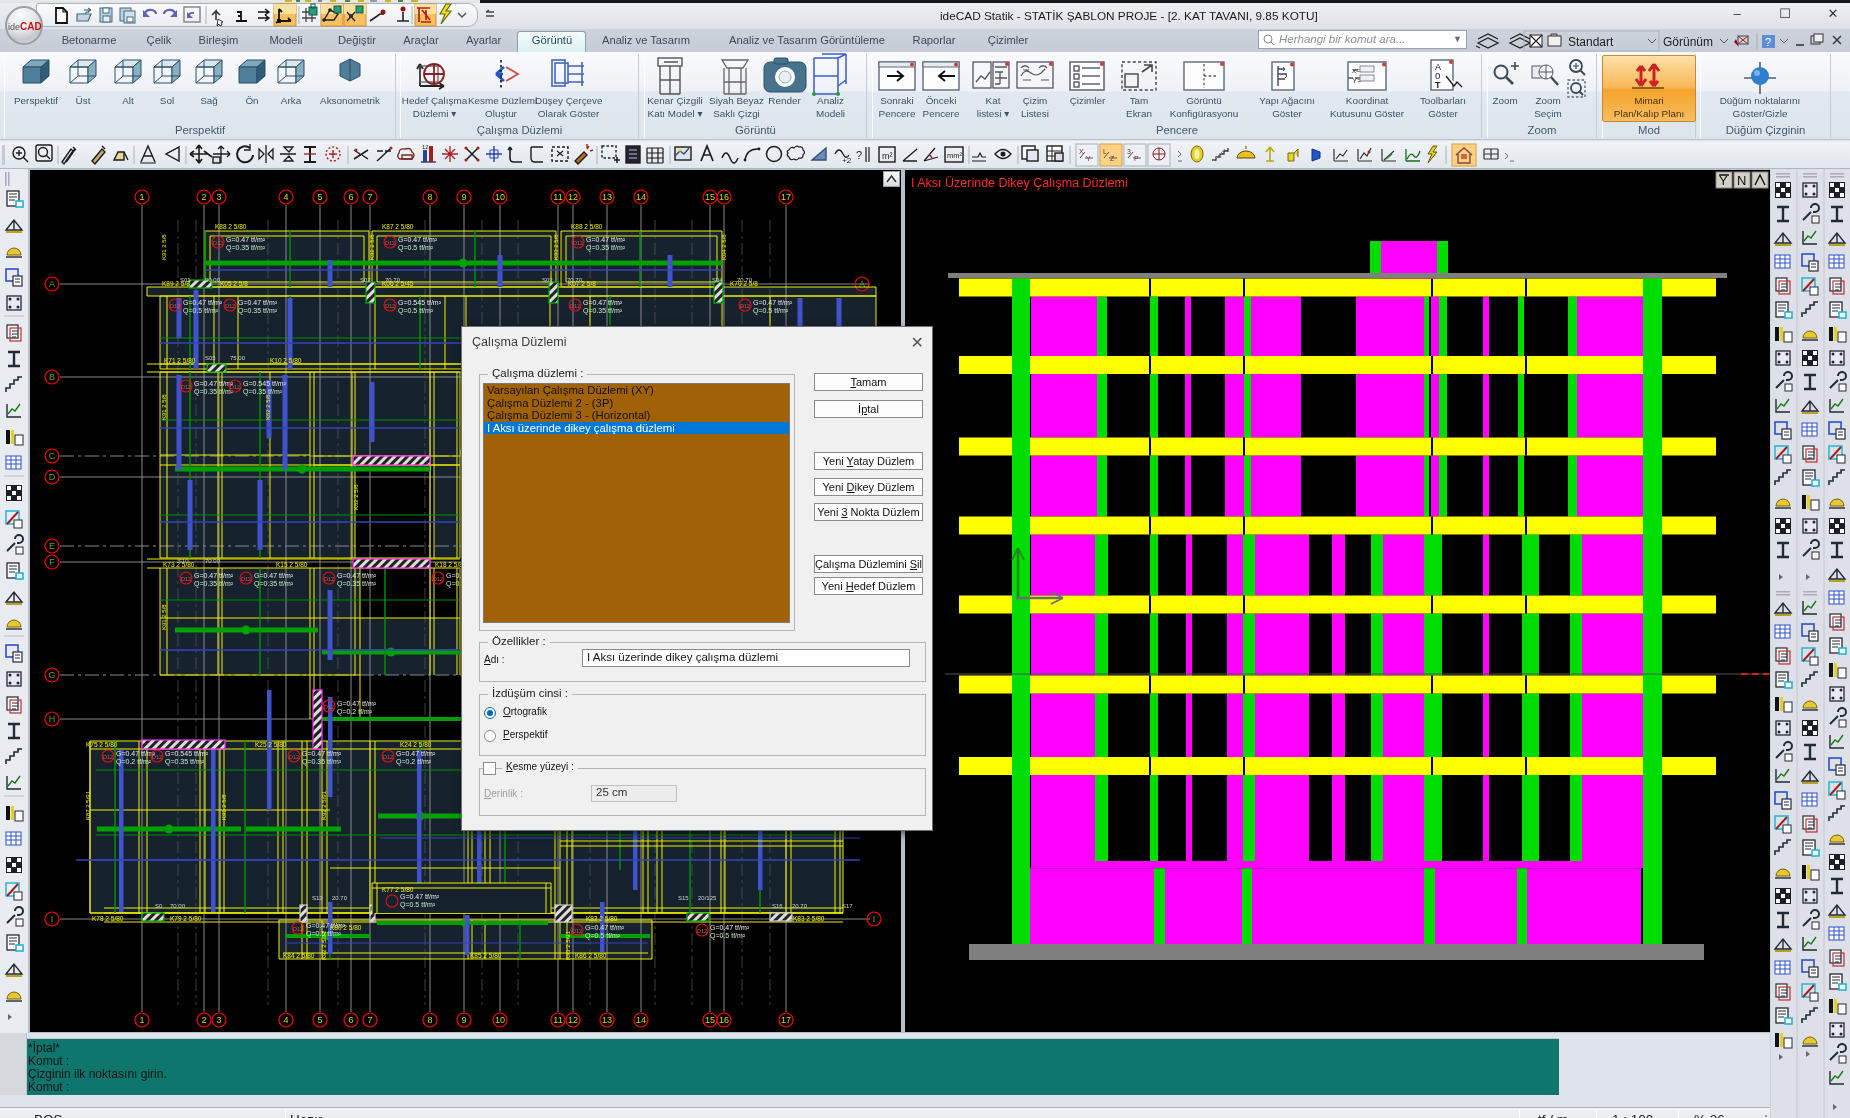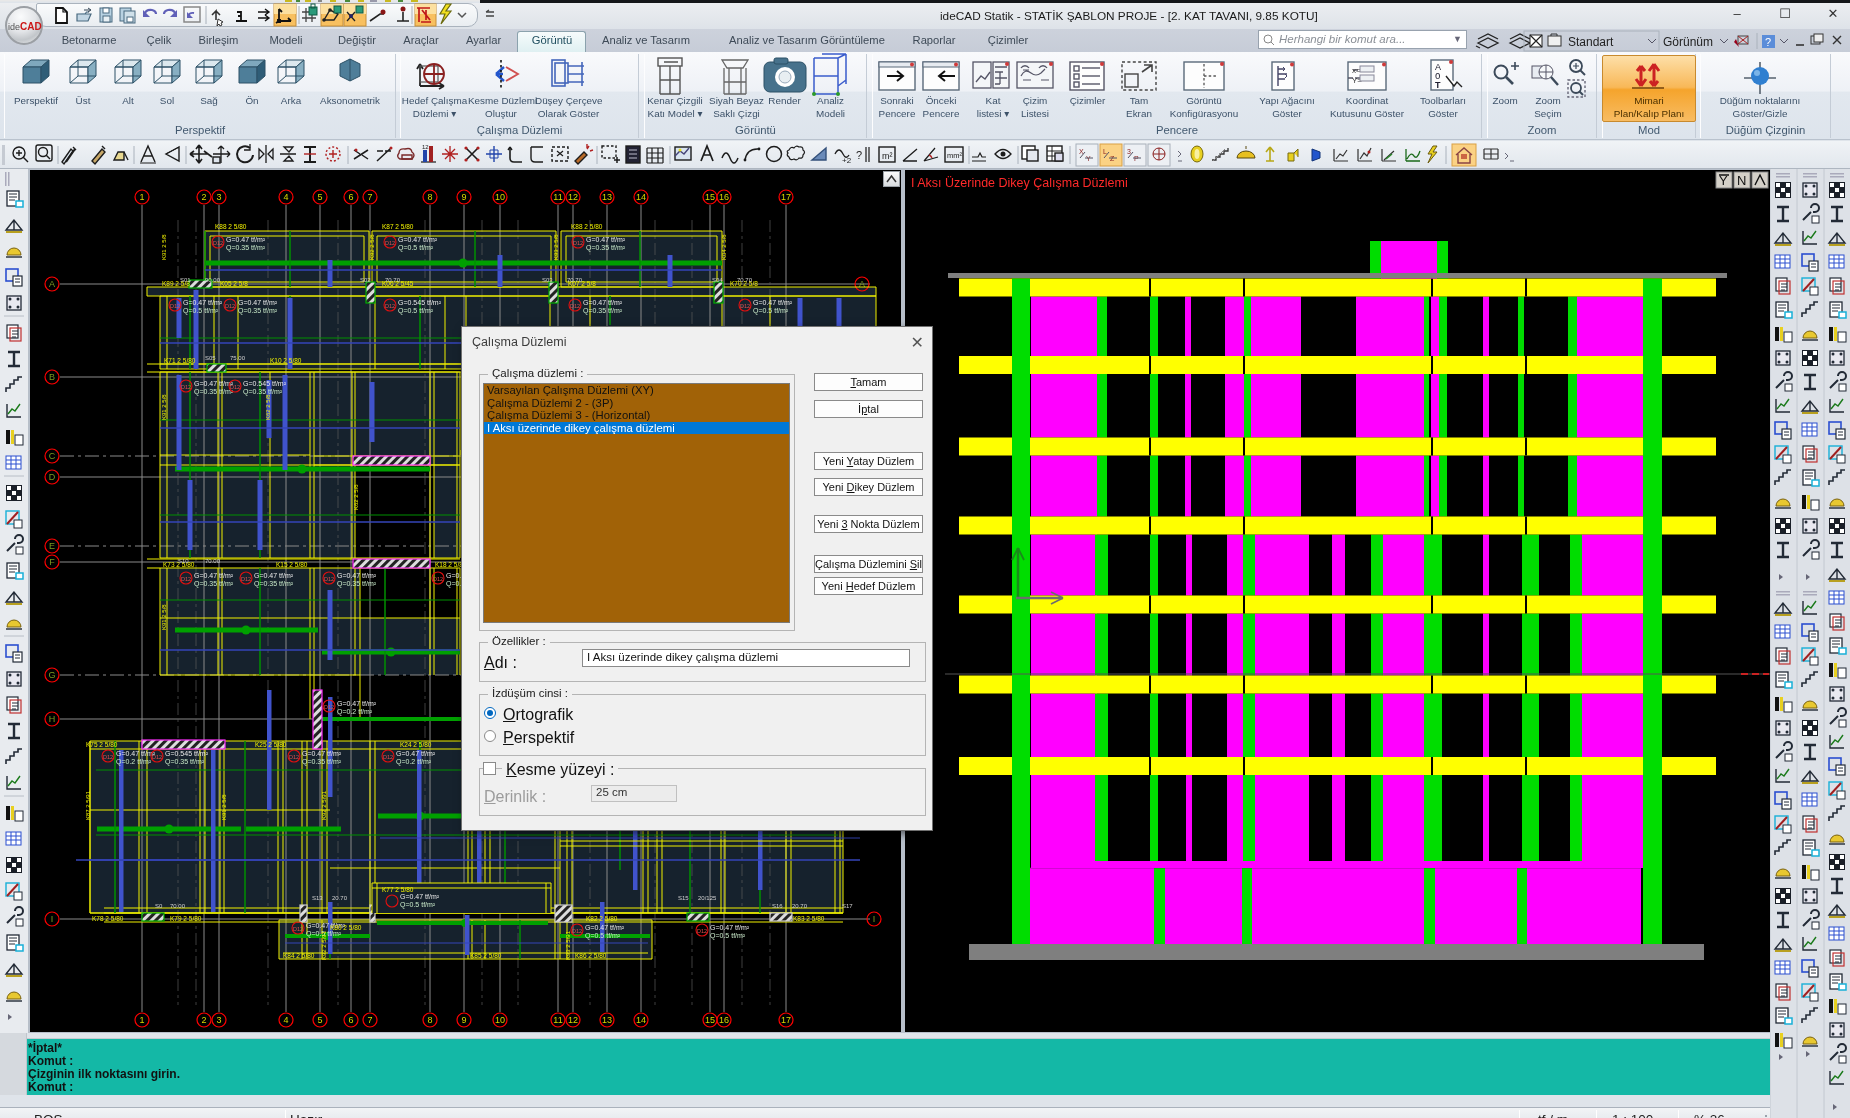--- a/index.html
+++ b/index.html
@@ -39,25 +39,25 @@
 
 #dlg { left:461px; top:326px; width:472px; height:505px; background:#f0f0f0; border:1px solid #707070; box-shadow:3px 3px 8px rgba(0,0,0,.55); z-index:50; }
 #dlg .title { position:absolute; left:10px; top:8px; font-size:12.5px; color:#3c3c3c; }
 #dlg .close { position:absolute; right:8px; top:6px; font-size:16px; color:#555; }
 .groupbox { position:absolute; border:1px solid #b4b4b4; }
 .groupbox > .cap { position:absolute; left:8px; top:-8px; background:#f0f0f0; padding:0 4px; font-size:11.5px; color:#1a1a1a; white-space:nowrap; }
 #wplist { position:absolute; left:21px; top:56px; width:307px; height:240px; background:#a16207; border:1px solid #7a7a7a; font-size:11.3px; color:#111; }
 #wplist div { padding:0 3px; height:12.6px; line-height:12.6px; white-space:nowrap; }
 #wplist div.sel { background:#0078d7; color:#fff; }
 .dbtn { position:absolute; left:352px; width:109px; height:18px; background:#fdfdfd; border:1px solid #8a8a8a; font-size:11px; color:#111; text-align:center; line-height:17px; white-space:nowrap; }
-.dtext { position:absolute; font-size:16px; color:#111; }
+.dtext { position:absolute; font-size:10px; color:#111; }
 .dgray { color:#9c9c9c; }
 u { text-decoration:underline; }
 
-#cmd { left:27px; top:1038px; width:1743px; height:57px; background:#14b8a6; border-top:1px solid #c6cad0; font-size:12px; font-weight:bold; color:#111; }
+#cmd { left:27px; top:1038px; width:1532px; height:57px; background:#0f766e; border-top:1px solid #c6cad0; font-size:12px; font-weight:normal; color:#111; }
 #cmd div { position:absolute; left:1px; }
 #sbar { left:0; top:1095px; width:1770px; height:23px; background:linear-gradient(#f2f4f6,#dde2e8); border-top:1px solid #aab2bc; font-size:13.5px; color:#222;margin-top:12px; }
 .ssep { position:absolute; top:2px; width:1px; height:19px; background:#b3bac2; border-right:1px solid #fff; }
 </style>
 </head>
 <body>
 <div id="app">
   <div id="topdark" class="abs"></div>
   <svg class="abs" style="left:0;top:0;z-index:70;" width="480" height="3">
       <rect x="0" y="0" width="480" height="1.5" fill="#e8e8e8"></rect>
@@ -1814,21 +1814,21 @@
     <div id="wplist">
       <div>Varsayılan Çalışma Düzlemi (XY)</div>
       <div>Çalışma Düzlemi 2 - (3P)</div>
       <div>Çalışma Düzlemi 3 - (Horizontal)</div>
       <div class="sel">I Aksı üzerinde dikey çalışma düzlemi</div>
     </div>
     <div class="dbtn" style="top:46px;"><u>T</u>amam</div>
     <div class="dbtn" style="top:73px;">İ<u>p</u>tal</div>
     <div class="dbtn" style="top:125px;">Yeni <u>Y</u>atay Düzlem</div>
     <div class="dbtn" style="top:151px;">Yeni <u>D</u>ikey Düzlem</div>
-    <div class="dbtn" style="top:188px;">Yeni <u>3</u> Nokta Düzlem</div>
+    <div class="dbtn" style="top:176px;">Yeni <u>3</u> Nokta Düzlem</div>
     <div class="dbtn" style="top:202px;margin-top:48px;">Yeni <u>H</u>edef Düzlem</div>
     <div class="dbtn" style="top:228px;">Çalışma Düzlemini <u>S</u>il</div>
     <div class="groupbox" style="left:17px; top:315px; width:447px; height:40px;">
         <span class="cap">Özellikler :</span>
       </div>
     <div class="dtext" style="left:22px; top:327px;"><u>A</u>dı :</div>
     <div class="abs" style="left:120px; top:322px; width:328px; height:18px; background:#fff; border:1px solid #8a8a8a; font-size:11.5px; color:#111; padding:1px 4px;">I Aksı üzerinde dikey çalışma düzlemi</div>
     <div class="groupbox" style="left:17px; top:367px; width:447px; height:62px;">
         <span class="cap">İzdüşüm cinsi :</span>
       </div>

